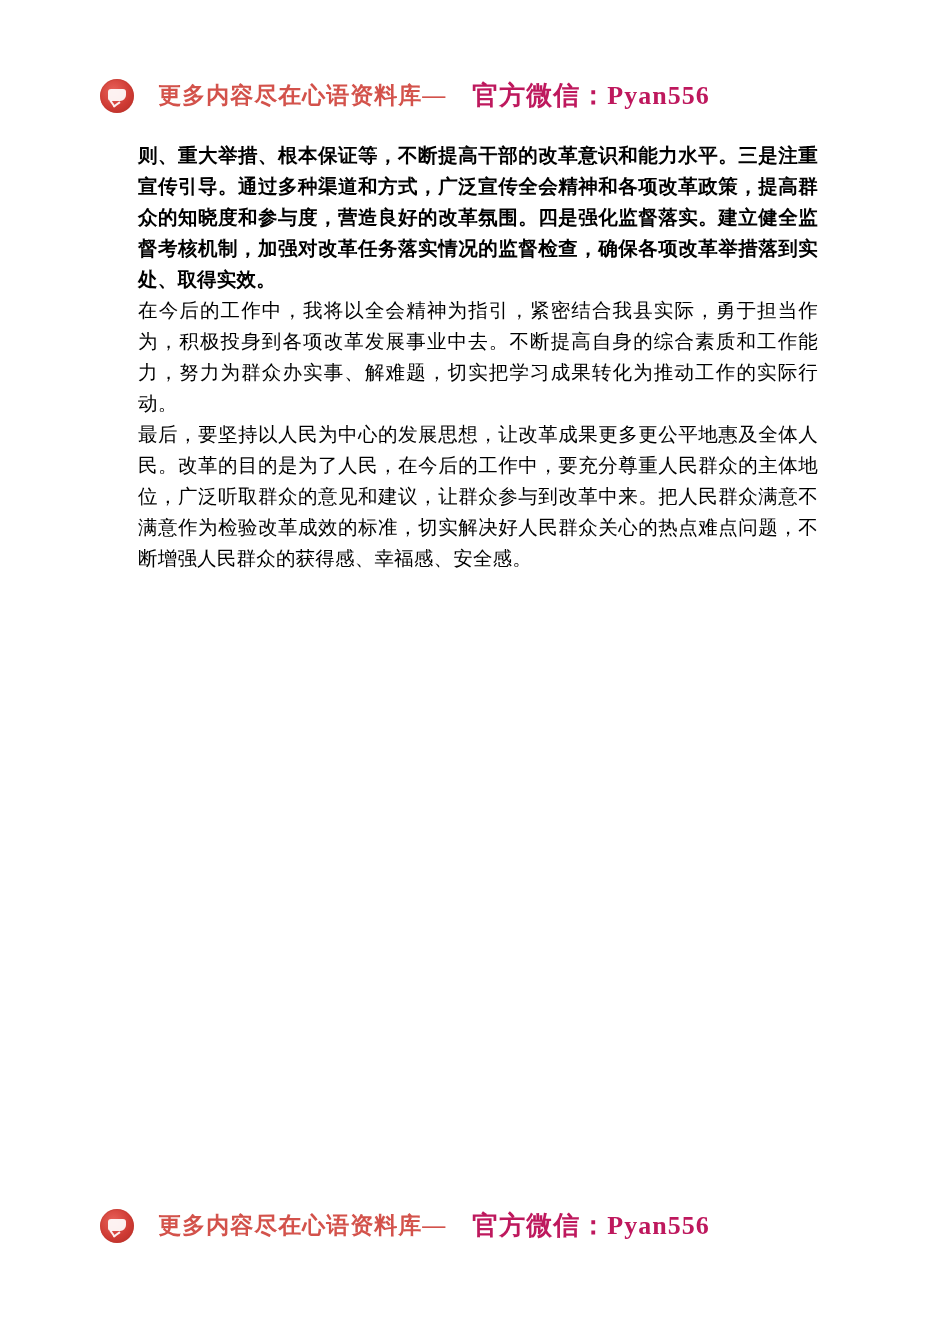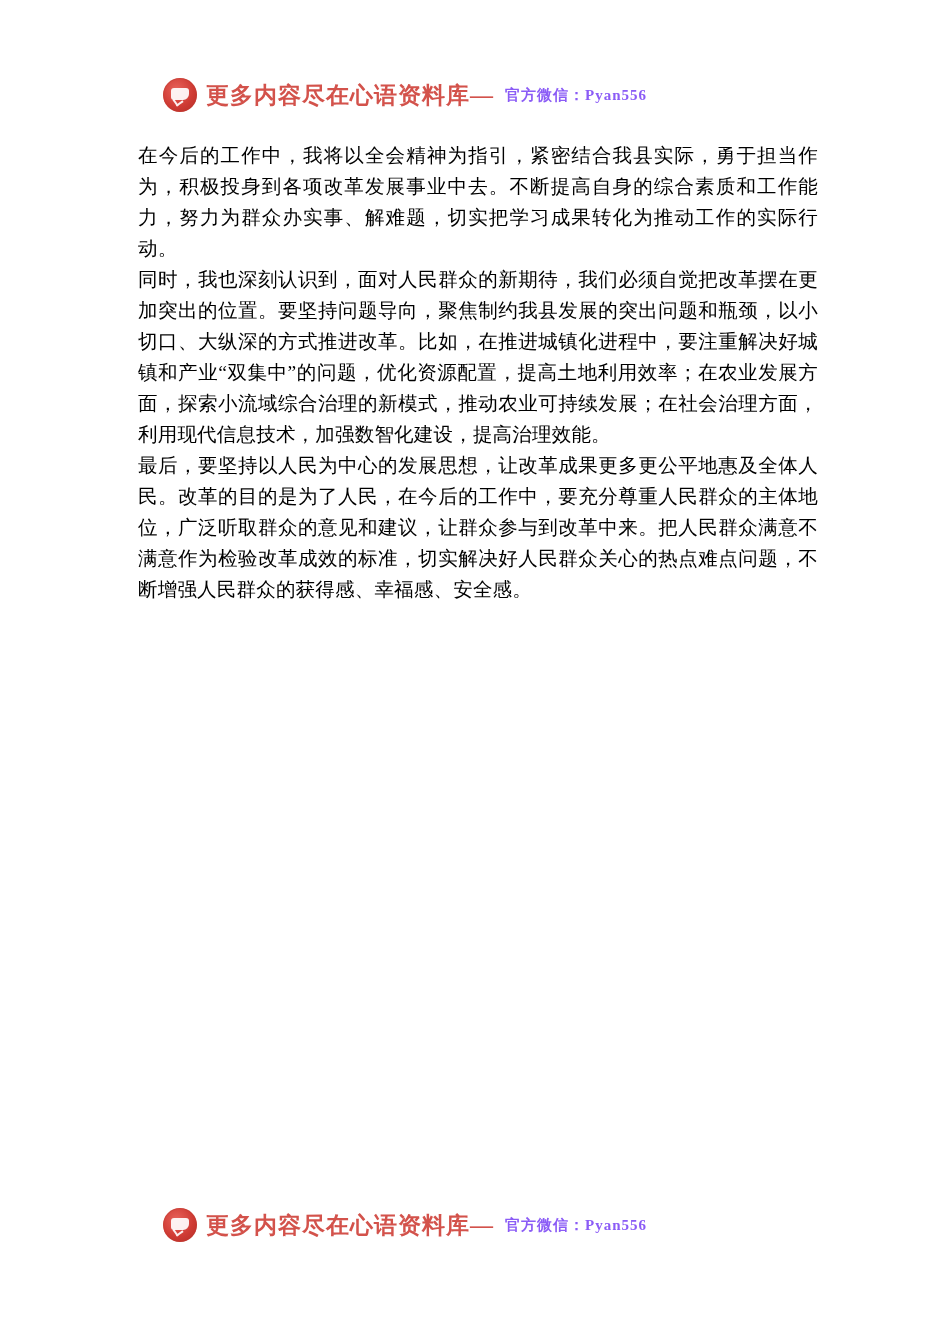--- a/index.html
+++ b/index.html
@@ -23,21 +23,21 @@
   }
 
   
   .watermark {
     position: absolute;
     left: 0;
     width: 810px;
     display: flex;
     align-items: center;
     justify-content: center;
-    gap: 9px;
+    gap: 24px;
     pointer-events: none;
   }
   .watermark.top { top: 78px; }
   .watermark.bottom { top: 1208px; }
 
   .wm-logo {
     width: 34px;
     height: 34px;
     border-radius: 50%;
     background: radial-gradient(circle at 40% 35%, #e8625a 0%, #cf3b34 55%, #b32b25 100%);
@@ -71,23 +71,23 @@
   .wm-text-main {
     font-family: "Liberation Serif", "DejaVu Serif", serif;
     font-size: 23px;
     font-weight: bold;
     color: #d3524b;
     letter-spacing: 1px;
     white-space: nowrap;
   }
   .wm-text-sub {
     font-family: "Liberation Serif", "DejaVu Serif", serif;
-    font-size: 15px;
+    font-size: 26px;
     font-weight: bold;
-    color: #8b5cf6;
+    color: #be185d;
     letter-spacing: 1px;
     white-space: nowrap;
     margin-left: 2px;
   }
 
   
   .content {
     position: absolute;
     left: 138px;
     top: 140px;
@@ -116,22 +116,22 @@
 
 <div class="page">
 
   <div class="watermark top">
     <div class="wm-logo"></div>
     <span class="wm-text-main">更多内容尽在心语资料库—</span>
     <span class="wm-text-sub">官方微信：Pyan556</span>
   </div>
 
   <div class="content">
+    <p class="para bold">则、重大举措、根本保证等，不断提高干部的改革意识和能力水平。三是注重宣传引导。通过多种渠道和方式，广泛宣传全会精神和各项改革政策，提高群众的知晓度和参与度，营造良好的改革氛围。四是强化监督落实。建立健全监督考核机制，加强对改革任务落实情况的监督检查，确保各项改革举措落到实处、取得实效。</p>
     <p class="para">在今后的工作中，我将以全会精神为指引，紧密结合我县实际，勇于担当作为，积极投身到各项改革发展事业中去。不断提高自身的综合素质和工作能力，努力为群众办实事、解难题，切实把学习成果转化为推动工作的实际行动。</p>
-    <p class="para">同时，我也深刻认识到，面对人民群众的新期待，我们必须自觉把改革摆在更加突出的位置。要坚持问题导向，聚焦制约我县发展的突出问题和瓶颈，以小切口、大纵深的方式推进改革。比如，在推进城镇化进程中，要注重解决好城镇和产业“双集中”的问题，优化资源配置，提高土地利用效率；在农业发展方面，探索小流域综合治理的新模式，推动农业可持续发展；在社会治理方面，利用现代信息技术，加强数智化建设，提高治理效能。</p>
     <p class="para">最后，要坚持以人民为中心的发展思想，让改革成果更多更公平地惠及全体人民。改革的目的是为了人民，在今后的工作中，要充分尊重人民群众的主体地位，广泛听取群众的意见和建议，让群众参与到改革中来。把人民群众满意不满意作为检验改革成效的标准，切实解决好人民群众关心的热点难点问题，不断增强人民群众的获得感、幸福感、安全感。</p>
   </div>
 
   <div class="watermark bottom">
     <div class="wm-logo"></div>
     <span class="wm-text-main">更多内容尽在心语资料库—</span>
     <span class="wm-text-sub">官方微信：Pyan556</span>
   </div>
 
 </div>

